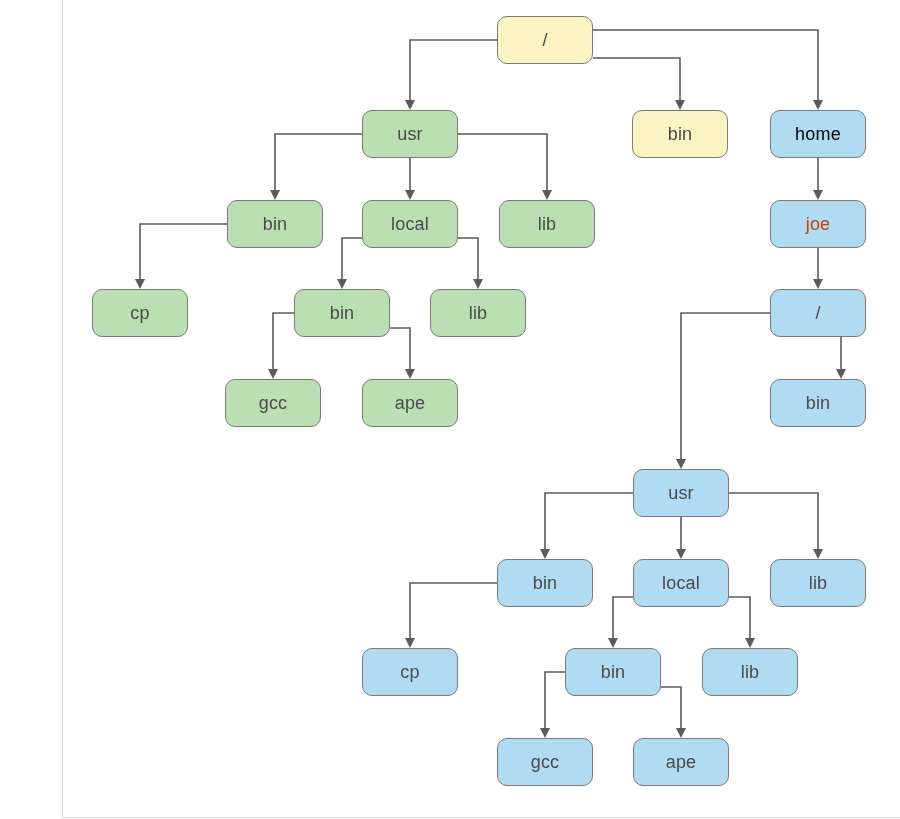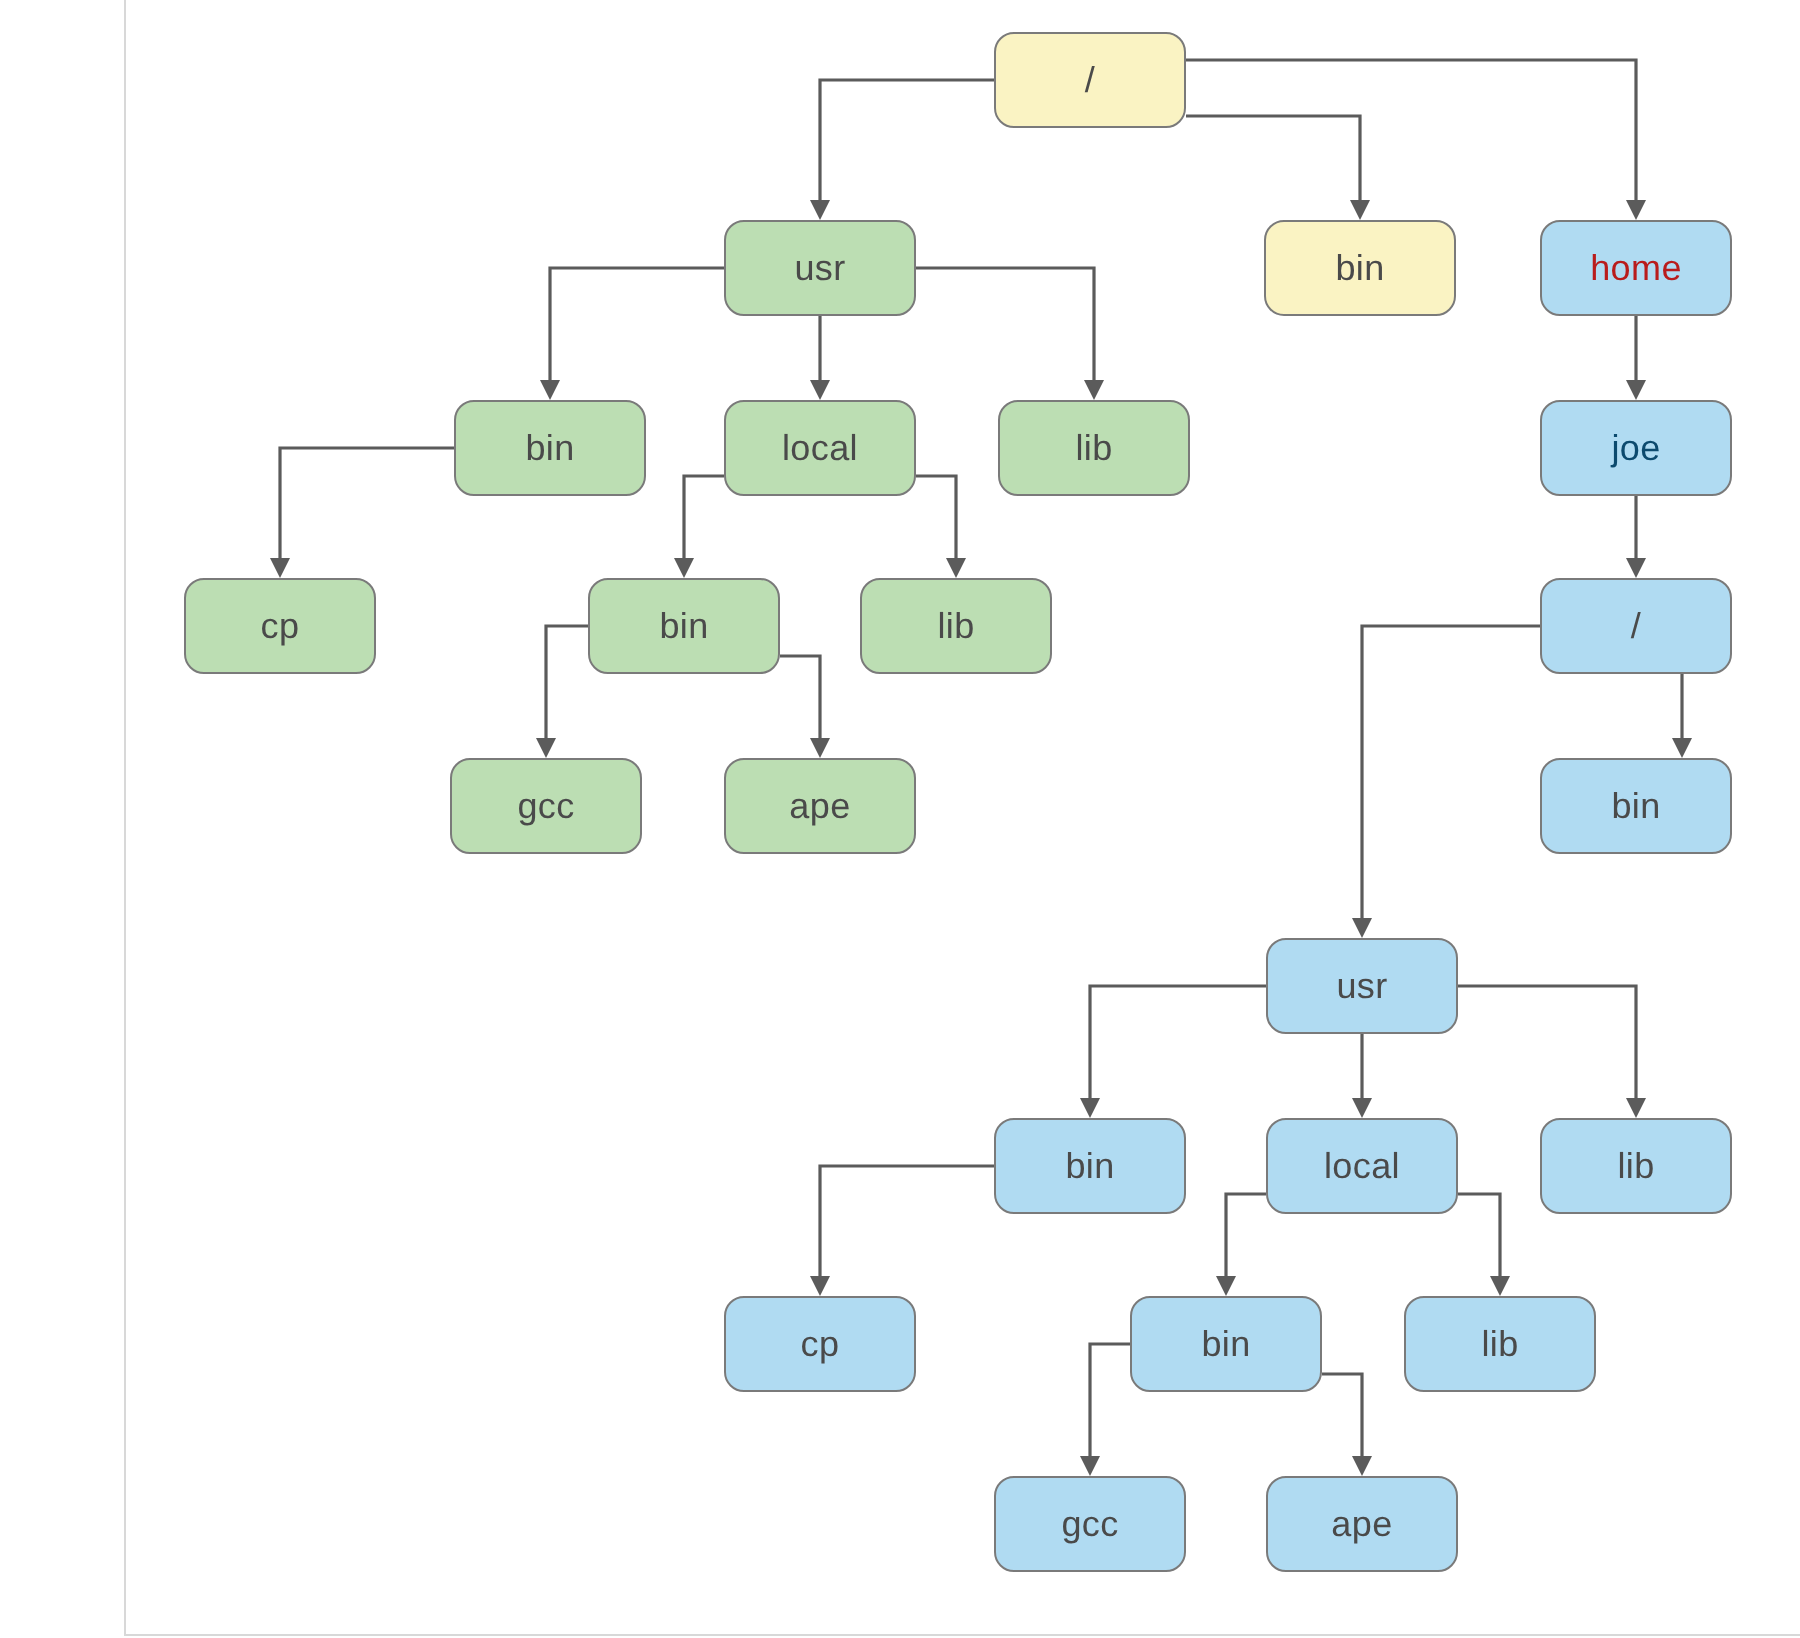--- a/index.html
+++ b/index.html
@@ -136,25 +136,25 @@
       </g>
       <g>
         <path d="M 661 687 L 681 687 L 681 729" fill="none" stroke="#5b5b5b" stroke-width="1.6"></path>
         <polygon points="676,728 686,728 681,738" fill="#5b5b5b"></polygon>
       </g>
     </svg>
   <div>
       <div class="node" style="left: 497px; top: 16px; background: rgb(250, 243, 195); border-color: rgb(122, 122, 122); color: rgb(74, 74, 74);">/</div>
       <div class="node" style="left: 362px; top: 110px; background: rgb(188, 222, 179); border-color: rgb(122, 122, 122); color: rgb(74, 74, 74);">usr</div>
       <div class="node" style="left: 632px; top: 110px; background: rgb(250, 243, 195); border-color: rgb(122, 122, 122); color: rgb(74, 74, 74);">bin</div>
-      <div class="node" style="left: 770px; top: 110px; background: rgb(176, 219, 242); border-color: rgb(122, 122, 122); color: #b91c1c;">home</div>
+      <div class="node" style="left: 770px; top: 110px; background: rgb(176, 219, 242); border-color: rgb(122, 122, 122); color: #000000;">home</div>
       <div class="node" style="left: 227px; top: 200px; background: rgb(188, 222, 179); border-color: rgb(122, 122, 122); color: rgb(74, 74, 74);">bin</div>
       <div class="node" style="left: 362px; top: 200px; background: rgb(188, 222, 179); border-color: rgb(122, 122, 122); color: rgb(74, 74, 74);">local</div>
       <div class="node" style="left: 499px; top: 200px; background: rgb(188, 222, 179); border-color: rgb(122, 122, 122); color: rgb(74, 74, 74);">lib</div>
-      <div class="node" style="left: 770px; top: 200px; background: rgb(176, 219, 242); border-color: rgb(122, 122, 122); color: #0c4a6e;">joe</div>
+      <div class="node" style="left: 770px; top: 200px; background: rgb(176, 219, 242); border-color: rgb(122, 122, 122); color: #c2410c;">joe</div>
       <div class="node" style="left: 92px; top: 289px; background: rgb(188, 222, 179); border-color: rgb(122, 122, 122); color: rgb(74, 74, 74);">cp</div>
       <div class="node" style="left: 294px; top: 289px; background: rgb(188, 222, 179); border-color: rgb(122, 122, 122); color: rgb(74, 74, 74);">bin</div>
       <div class="node" style="left: 430px; top: 289px; background: rgb(188, 222, 179); border-color: rgb(122, 122, 122); color: rgb(74, 74, 74);">lib</div>
       <div class="node" style="left: 770px; top: 289px; background: rgb(176, 219, 242); border-color: rgb(122, 122, 122); color: rgb(74, 74, 74);">/</div>
       <div class="node" style="left: 225px; top: 379px; background: rgb(188, 222, 179); border-color: rgb(122, 122, 122); color: rgb(74, 74, 74);">gcc</div>
       <div class="node" style="left: 362px; top: 379px; background: rgb(188, 222, 179); border-color: rgb(122, 122, 122); color: rgb(74, 74, 74);">ape</div>
       <div class="node" style="left: 770px; top: 379px; background: rgb(176, 219, 242); border-color: rgb(122, 122, 122); color: rgb(74, 74, 74);">bin</div>
       <div class="node" style="left: 633px; top: 469px; background: rgb(176, 219, 242); border-color: rgb(122, 122, 122); color: rgb(74, 74, 74);">usr</div>
       <div class="node" style="left: 497px; top: 559px; background: rgb(176, 219, 242); border-color: rgb(122, 122, 122); color: rgb(74, 74, 74);">bin</div>
       <div class="node" style="left: 633px; top: 559px; background: rgb(176, 219, 242); border-color: rgb(122, 122, 122); color: rgb(74, 74, 74);">local</div>

